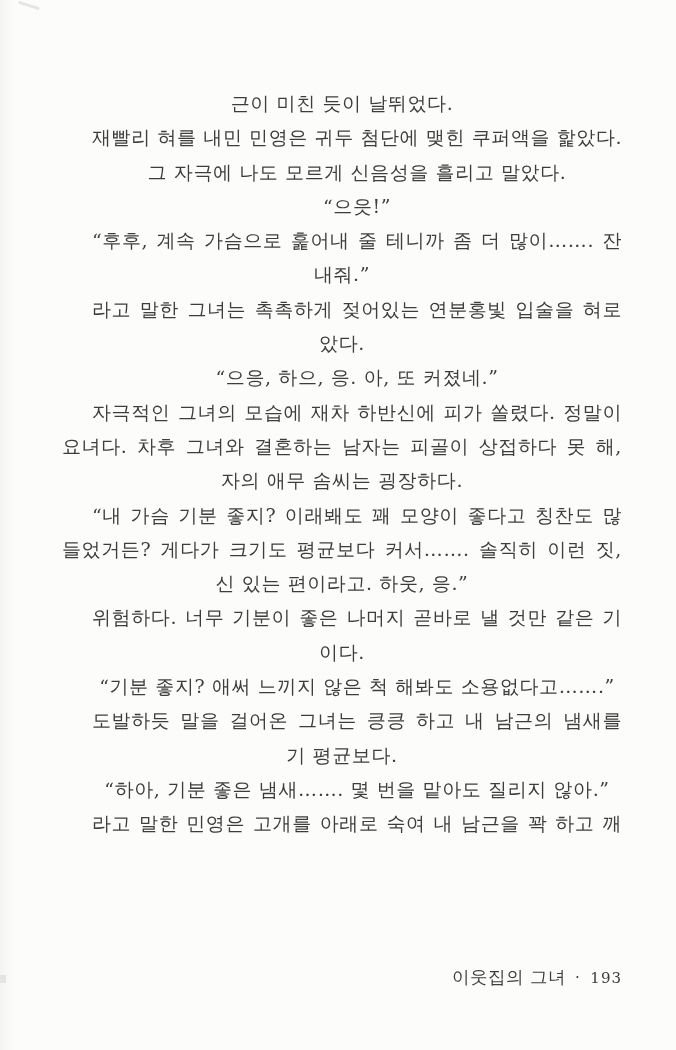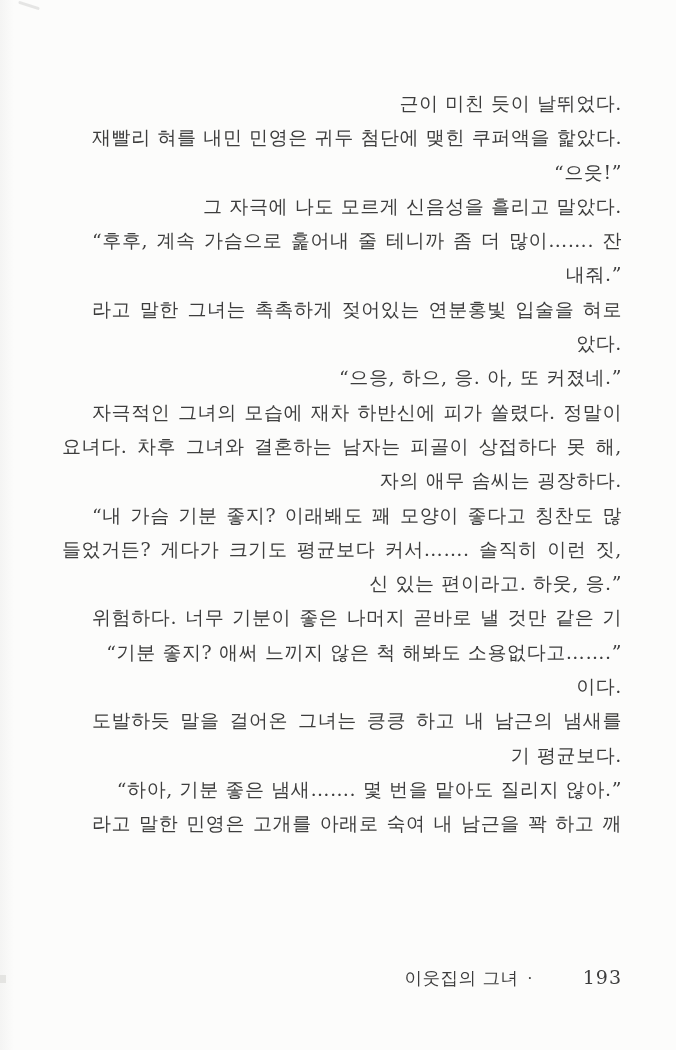--- a/index.html
+++ b/index.html
@@ -45,21 +45,21 @@
     top: 86px;
     width: 560px;
     color: #3d3d3d;
     font-size: 19px;
     letter-spacing: 0.6px;
   }
   .line {
     height: 34.3px;
     line-height: 34.3px;
     overflow: hidden;
-    text-align: right;
+    text-align: center;
     white-space: nowrap;
   }
   .line.fill {
     white-space: normal;
     text-align: justify;
     text-align-last: justify;
   }
   .line.indent {
     text-indent: 30px;
   }
@@ -74,51 +74,50 @@
     letter-spacing: 0.5px;
     text-align: right;
   }
   .footer .dot {
     display: inline-block;
     margin: 0 10px 0 9px;
     font-size: 15px;
     vertical-align: 1px;
   }
   .footer .pagenum {
-    font-size: 19px;
+    font-size: 15px;
     letter-spacing: 1px;
-    margin-left: 40px;
   }
 </style>
 </head>
 <body>
 
 <div class="page">
   <div class="corner-smudge"></div>
   <div class="edge-smudge"></div>
 
   <div class="text-block" id="text-block">
       <div class="line">근이 미친 듯이 날뛰었다.</div>
       <div class="line indent">재빨리 혀를 내민 민영은 귀두 첨단에 맺힌 쿠퍼액을 핥았다.</div>
+      <div class="line indent">그 자극에 나도 모르게 신음성을 흘리고 말았다.</div>
       <div class="line indent">“으읏!”</div>
-      <div class="line indent">그 자극에 나도 모르게 신음성을 흘리고 말았다.</div>
       <div class="line indent fill">“후후, 계속 가슴으로 훑어내 줄 테니까 좀 더 많이……. 잔뜩</div>
       <div class="line">내줘.”</div>
       <div class="line indent fill">라고 말한 그녀는 촉촉하게 젖어있는 연분홍빛 입술을 혀로 핥</div>
       <div class="line">았다.</div>
       <div class="line indent">“으응, 하으, 응. 아, 또 커졌네.”</div>
       <div class="line indent fill">자극적인 그녀의 모습에 재차 하반신에 피가 쏠렸다. 정말이지,</div>
       <div class="line fill">요녀다. 차후 그녀와 결혼하는 남자는 피골이 상접하다 못 해, 피</div>
       <div class="line">자의 애무 솜씨는 굉장하다.</div>
       <div class="line indent fill">“내 가슴 기분 좋지? 이래봬도 꽤 모양이 좋다고 칭찬도 많이</div>
       <div class="line fill">들었거든? 게다가 크기도 평균보다 커서……. 솔직히 이런 짓, 자</div>
       <div class="line">신 있는 편이라고. 하웃, 응.”</div>
       <div class="line indent fill">위험하다. 너무 기분이 좋은 나머지 곧바로 낼 것만 같은 기분</div>
+      <div class="line">이다.</div>
       <div class="line indent">“기분 좋지? 애써 느끼지 않은 척 해봐도 소용없다고…….”</div>
-      <div class="line">이다.</div>
       <div class="line indent fill">도발하듯 말을 걸어온 그녀는 킁킁 하고 내 남근의 냄새를 맡</div>
       <div class="line">기 평균보다.</div>
       <div class="line indent">“하아, 기분 좋은 냄새……. 몇 번을 맡아도 질리지 않아.”</div>
       <div class="line indent fill">라고 말한 민영은 고개를 아래로 숙여 내 남근을 꽉 하고 깨물</div>
     </div>
 
   <div class="footer">
     <span>이웃집의 그녀</span><span class="dot">·</span><span class="pagenum">193</span>
   </div>
 </div>

